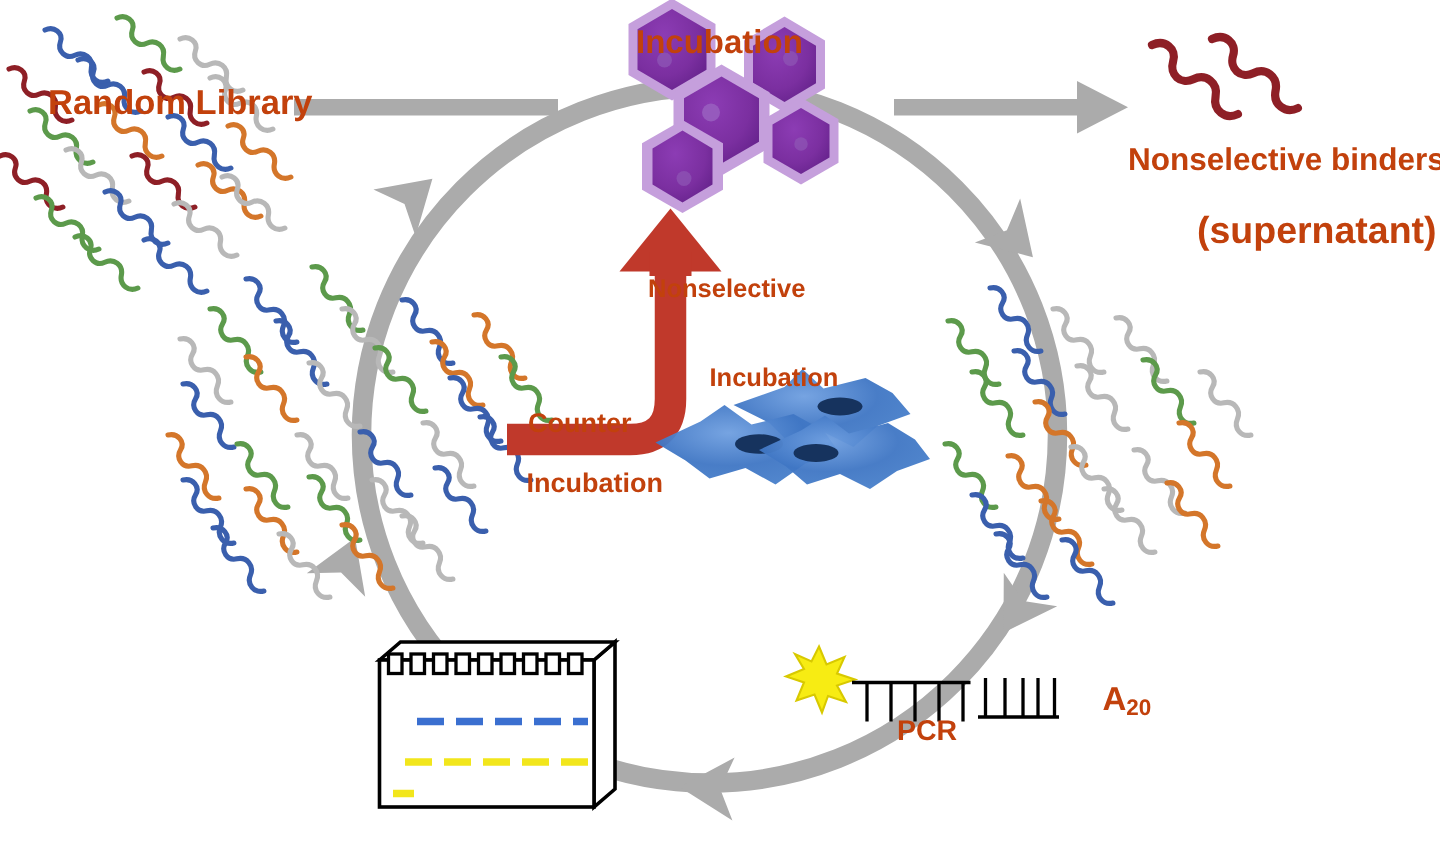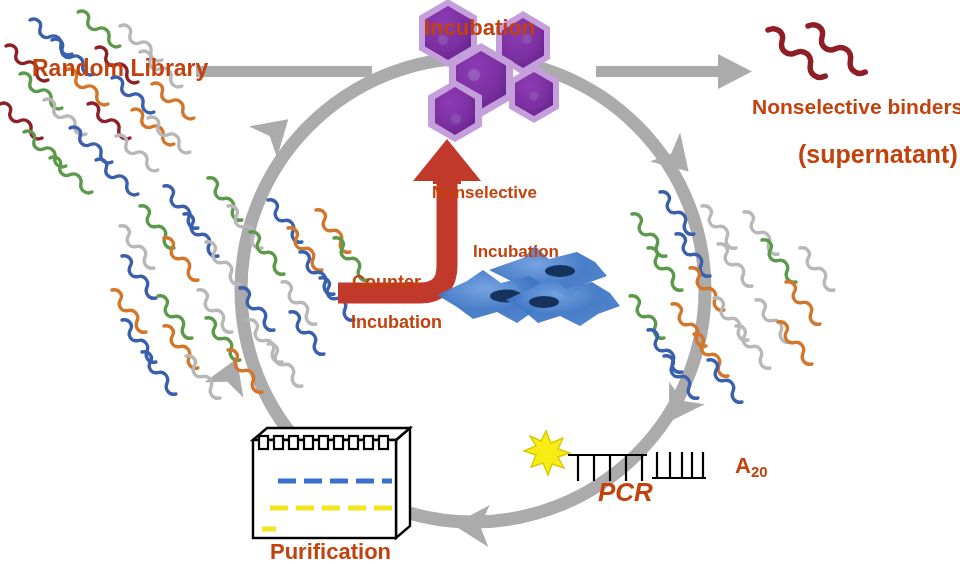--- a/index.html
+++ b/index.html
@@ -432,21 +432,20 @@
 
 
   <div class="lbl" style="left:432px; top:183px; font-size:17px;">Nonselective</div>
 
   <div class="lbl it" style="left:352px; top:272px; font-size:18px;">Counter</div>
   <div class="lbl it" style="left:351px; top:312px; font-size:18px;">Incubation</div>
 
   <div class="lbl" style="left:473px; top:242px; font-size:17px;">Incubation</div>
 
 
-  <div class="lbl" style="left:270px; top:539px; font-size:22px;">Purification</div>
-
-  <div class="lbl" style="left:598px; top:477px; font-size:26px;font-style:italic;">PCR</div>
+
+  <div class="lbl" style="left:598px; top:477px; font-size:19px;">PCR</div>
 
   <div class="lbl" style="left:703px; top:453px; font-size:22px;margin-left:32px;">
     <span>A</span><span class="sub">20</span>
   </div>
 
 </div>
 
 </body></html>

